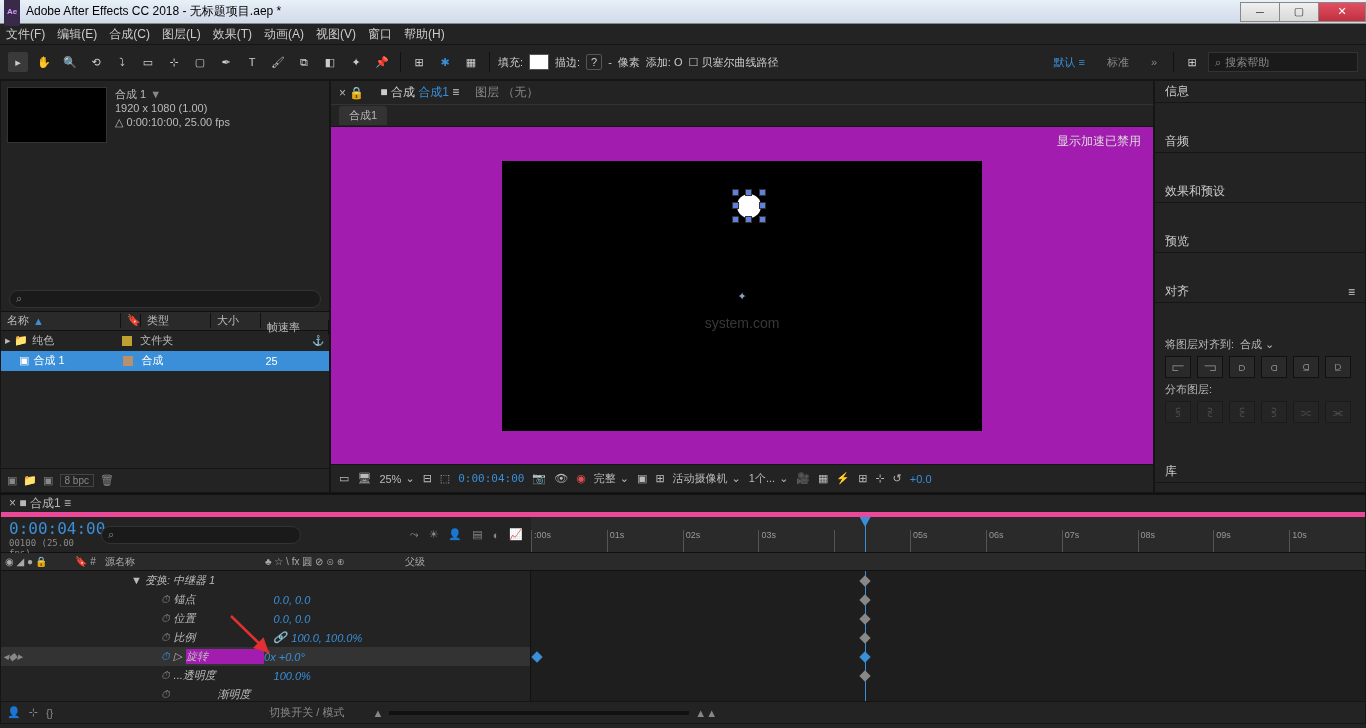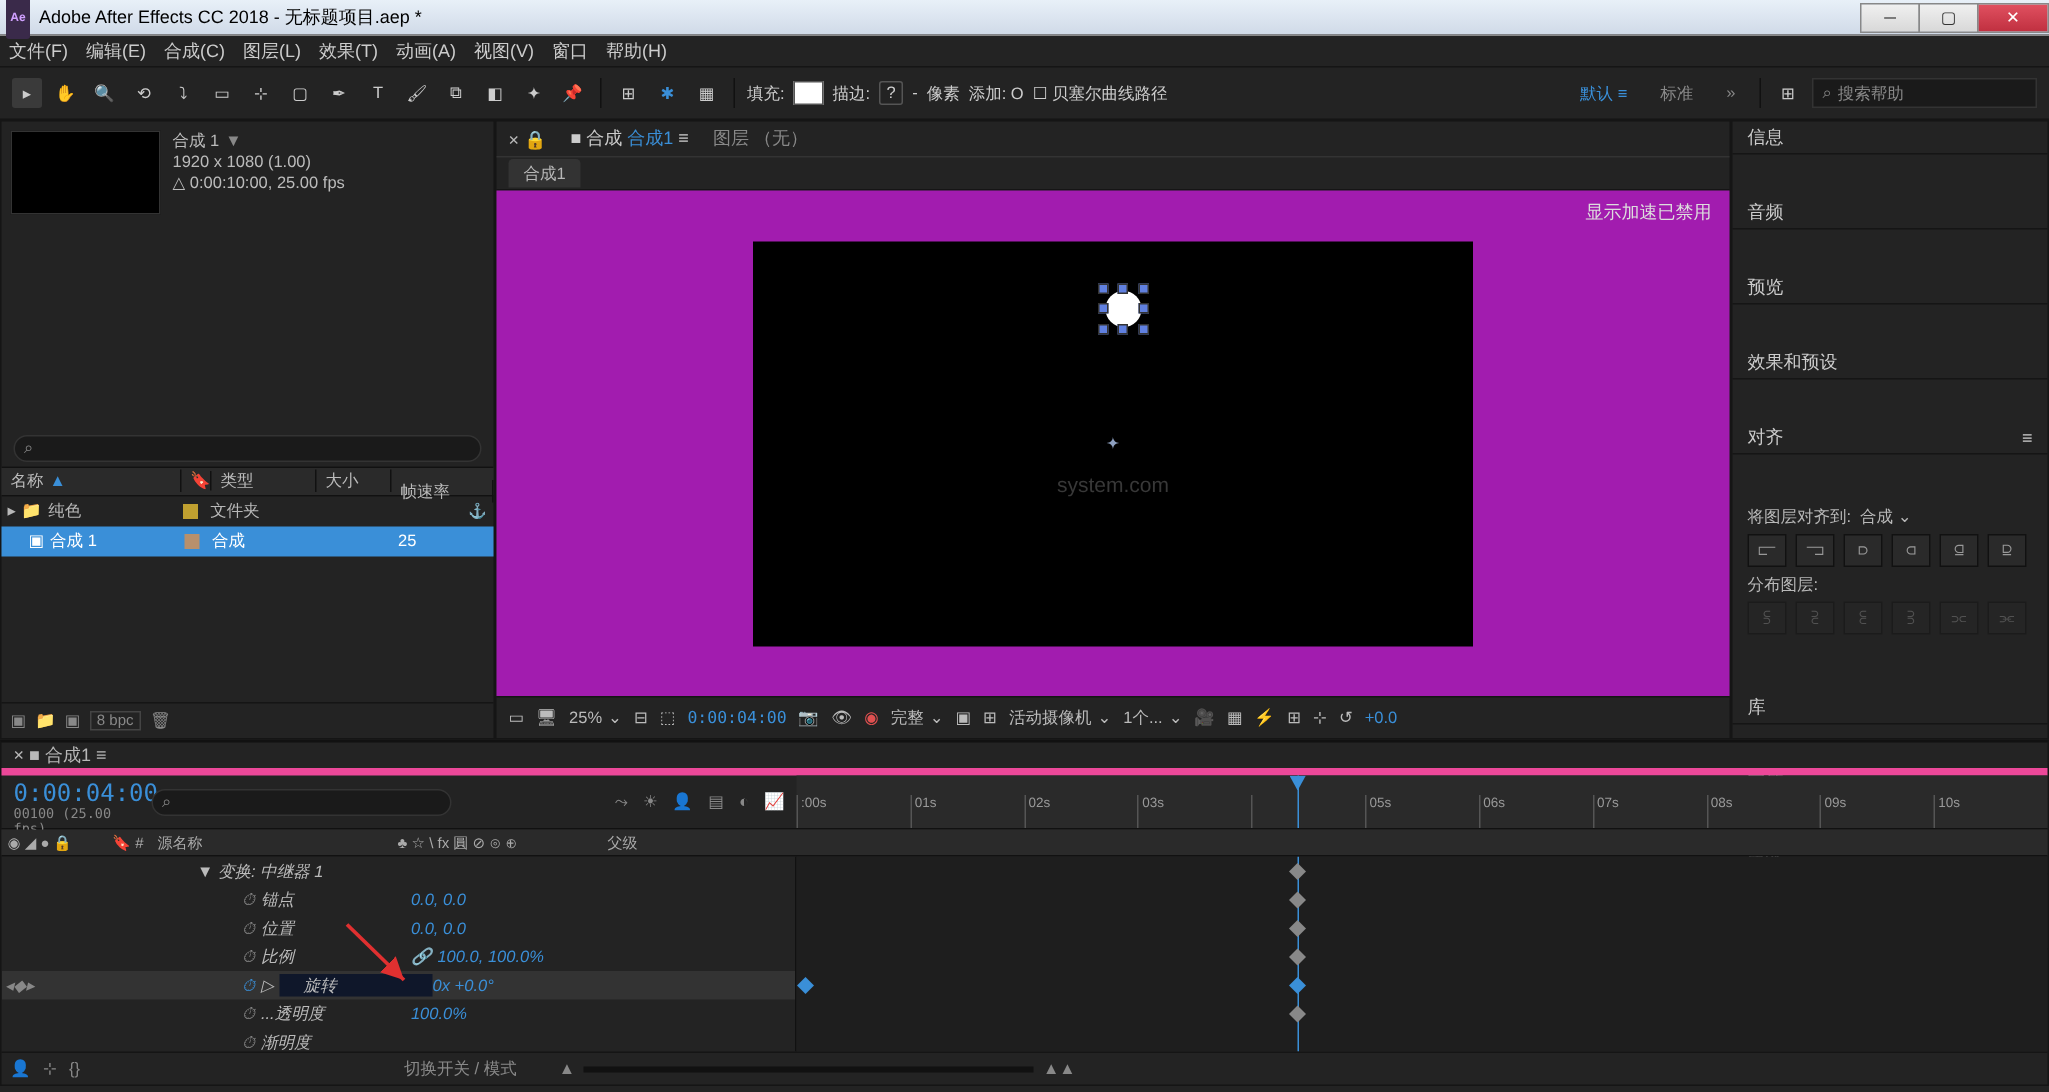--- a/index.html
+++ b/index.html
@@ -297,24 +297,24 @@
   </div>
 
   <div class="panel right">
     <div class="rpanel h">
         <span>信息</span>
       </div>
     <div class="rpanel h">
         <span>音频</span>
       </div>
     <div class="rpanel h">
+        <span>效果和预设</span>
+      </div>
+    <div class="rpanel h">
         <span>预览</span>
-      </div>
-    <div class="rpanel h">
-        <span>效果和预设</span>
       </div>
     <div class="rpanel h">
         <span>对齐</span>
         <span>≡</span>
       </div>
     <div class="align-body">
       <div style="display:flex;align-items:center;gap:6px;font-size:11px;">
         <span>将图层对齐到:</span>
         <span><span>合成</span> ⌄</span>
       </div>
@@ -425,33 +425,33 @@
           <span class="val">100.0, 100.0%</span>
       </div>
       <div class="trow sel">
         <span style="width:160px;display:flex;justify-content:flex-start;padding-left:2px;color:#888;">
             <span>◂</span> 
             <span>◆</span> 
             <span>▸</span>
           </span>
           <span class="stopwatch" style="color:#3a8fd8;">⏱</span>
           <span style="margin-right:4px;">▷</span>
-          <span style="width:102px;background:#0f172a;padding:0 16px;">旋转</span>
+          <span style="width:78px;background:#a21caf;padding:0 0;">旋转</span>
           <span class="val">0x +0.0°</span>
       </div>
       <div class="trow">
         <span style="width:160px;"></span>
           <span class="stopwatch">⏱</span>
           <span style="width:100px;">...透明度</span>
           <span class="val">100.0%</span>
       </div>
       <div class="trow">
         <span style="width:160px;"></span>
           <span class="stopwatch">⏱</span>
-          <span style="width:100px;">渐明度</span>
+          <span style="width:100px;margin-left:44px;">渐明度</span>
       </div>
 
       <svg class="arrow-annotation" style="left:220px;top:40px;width:60px;height:50px;">
         <defs>
             <marker id="ah" markerWidth="8" markerHeight="8" refX="6" refY="3" orient="auto">
               <path d="M0,0 L6,3 L0,6 Z" fill="#e03030"></path>
             </marker>
           </defs>
         <line x1="10" y1="5" x2="48" y2="42" stroke="#e03030" stroke-width="2.5" marker-end="url(#ah)"></line>
       </svg>

